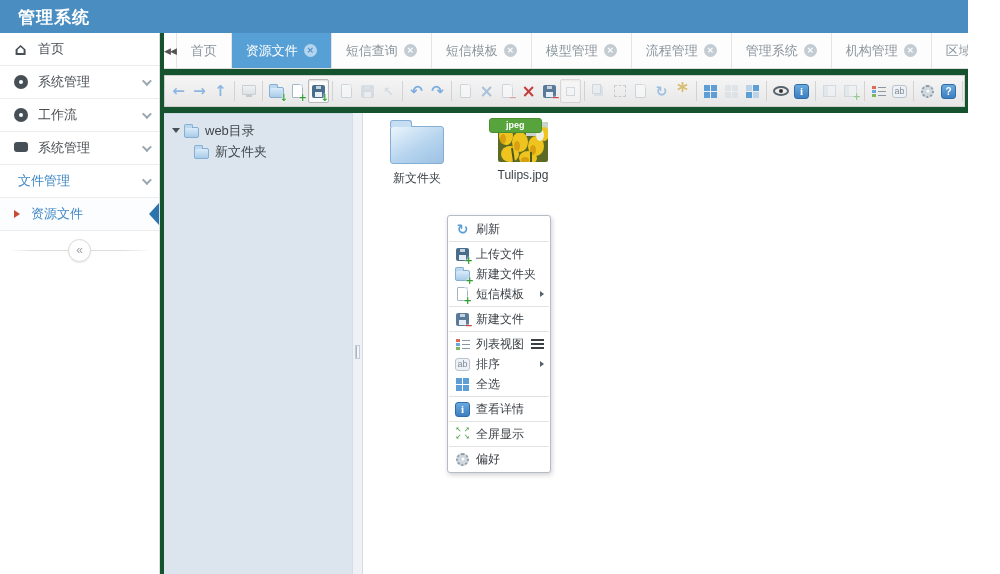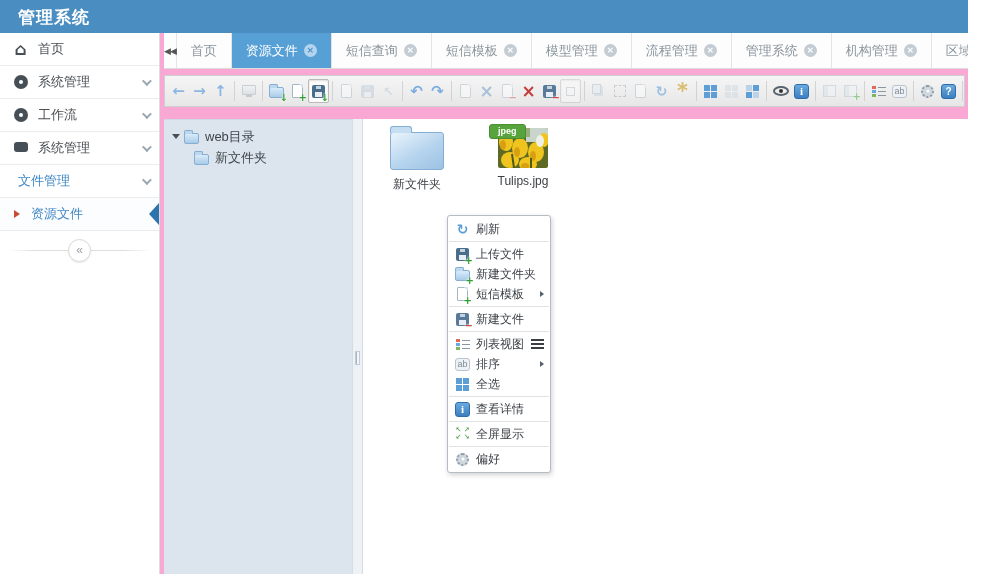--- a/index.html
+++ b/index.html
@@ -1,18 +1,18 @@
 <!DOCTYPE html>
 <html><head>
 <meta charset="utf-8">
 <style>
   * { margin:0; padding:0; box-sizing:border-box; }
   html,body { background:#fff; }
   body { font-family:"Liberation Sans","DejaVu Sans",sans-serif; }
-  .app { position:relative; width:968px; height:574px; overflow:hidden; background:#f9a8d4; font-size:13px; color:#444; }
+  .app { position:relative; width:968px; height:574px; overflow:hidden; background:#14532d; font-size:13px; color:#444; }
 
   
   .hdr { position:absolute; left:0; top:0; right:0; height:33px; background:#4a8dc0; }
   .hdr-title { position:absolute; left:18px; top:6px; color:#fff; font-size:17px; font-weight:bold; letter-spacing:1px; }
 
   
   .sidebar { position:absolute; left:0; top:33px; bottom:0; width:160px; background:#fff; border-right:1px solid #d9dee2; }
   .side-item { position:relative; height:33px; display:flex; align-items:center; padding:0 10px 0 12px; border-bottom:1px solid #ececec; cursor:pointer; }
   .side-item .lbl { margin-left:9px; color:#4a4f54; }
   .side-item.blue .lbl { color:#3f87c5; }
@@ -110,36 +110,36 @@
 
   .i-sort { width:15px; height:13px; border:1px solid #b9c4ce; background:#eef2f6; border-radius:3px; color:#7d8a95; font:9px/11px "Liberation Sans",sans-serif; text-align:center; }
 
   .i-gearg { width:13px; height:13px; border:2px dotted #8d9aa5; border-radius:50%; background:#cfd8df; }
   .i-gearg::before { content:""; position:absolute; left:50%; top:50%; transform:translate(-50%,-50%); width:3px; height:3px; background:#fff; border-radius:50%; }
 
   .i-fs { width:16px; height:15px; color:#57a257; font:bold 7px/7px "DejaVu Sans",sans-serif; white-space:pre; text-align:center; }
   .i-fs::before { content:"↖ ↗\A↙ ↘"; }
 
   
-  .bodyrow { flex:1; display:flex; margin-top:12px; min-height:0;justify-content:center; }
+  .bodyrow { flex:1; display:flex; margin-top:6px; min-height:0;justify-content:center; }
   .treepanel { width:188px; background:#dce5ee; border-top:1px solid #cfd9e2; padding:6px 4px; flex:0 0 188px; }
   .tree-row { display:flex; align-items:center; height:21px; cursor:pointer; color:#3f464c; }
   .tree-caret { width:0; height:0; border-top:5px solid #4a4f54; border-left:4px solid transparent; border-right:4px solid transparent; margin:0 4px 0 4px; }
   .tree-row .i-folder { margin-right:6px; }
   .tree-row.child { padding-left:26px; }
   .splitter { width:11px; background:#eef2f6; border-left:1px solid #d4dde5; border-right:1px solid #d4dde5; position:relative; cursor:col-resize; flex:0 0 11px; }
   .grip { position:absolute; left:2px; top:232px; width:5px; height:14px; background:repeating-linear-gradient(90deg,#aab5bf 0 1px,#f4f7fa 1px 3px); border:1px solid #c2ccd4; }
   .filepanel { flex:1; background:#fff; position:relative; padding:4px 0 0 12px; }
   .filegrid { display:flex; gap:22px; }
   .fcell { width:84px; text-align:center; cursor:pointer; }
   .folder-big { width:54px; height:38px; background:linear-gradient(150deg,#eaf4fc,#b6d4ee 55%,#9cc2e3); border:1px solid #84aed4; border-radius:3px; position:relative; margin:9px auto 0; }
   .folder-big::before { content:""; position:absolute; top:-7px; left:-1px; width:20px; height:6px; background:#c6def2; border:1px solid #84aed4; border-bottom:none; border-radius:3px 3px 0 0; }
   .thumbwrap { position:relative; width:50px; height:40px; margin:5px auto 0; }
   .thumb { width:50px; height:40px; border-radius:2px; overflow:hidden; display:block; }
-  .jpeg-badge { position:absolute; top:-4px; left:-9px; background:#58a43c; border:1px solid #4a8f33; color:#fff; font:bold 9px/11px "Liberation Sans",sans-serif; padding:1px 8px; border-radius:3px; }
+  .jpeg-badge { position:absolute; top:-4px; left:-9px; background:#58a43c; border:1px solid #4a8f33; color:#fff; font:bold 9px/11px "Liberation Sans",sans-serif; padding:1px 16px; border-radius:3px; }
   .fname { margin-top:6px; font-size:12px; color:#3a3f44; }
 
   
   .cmenu { position:absolute; left:447px; top:215px; width:104px; background:#fff; border:1px solid #b3bcc7; border-radius:3px; box-shadow:1px 2px 5px rgba(0,0,0,.18); padding:3px 0; z-index:10; }
   .mrow { height:20px; display:flex; align-items:center; gap:6px; padding:0 6px 0 7px; font-size:12px; color:#3a3f44; cursor:pointer; white-space:nowrap; }
   .mrow .mic { width:15px; flex:0 0 15px; display:flex; justify-content:center; }
   .mrow .sub { margin-left:auto; width:0; height:0; border-left:4px solid #55606a; border-top:3px solid transparent; border-bottom:3px solid transparent; }
   .mrow .trail { margin-left:auto; }
   .mdiv { border-top:1px solid #e2e2e2; margin:2px 1px; }
 </style>

